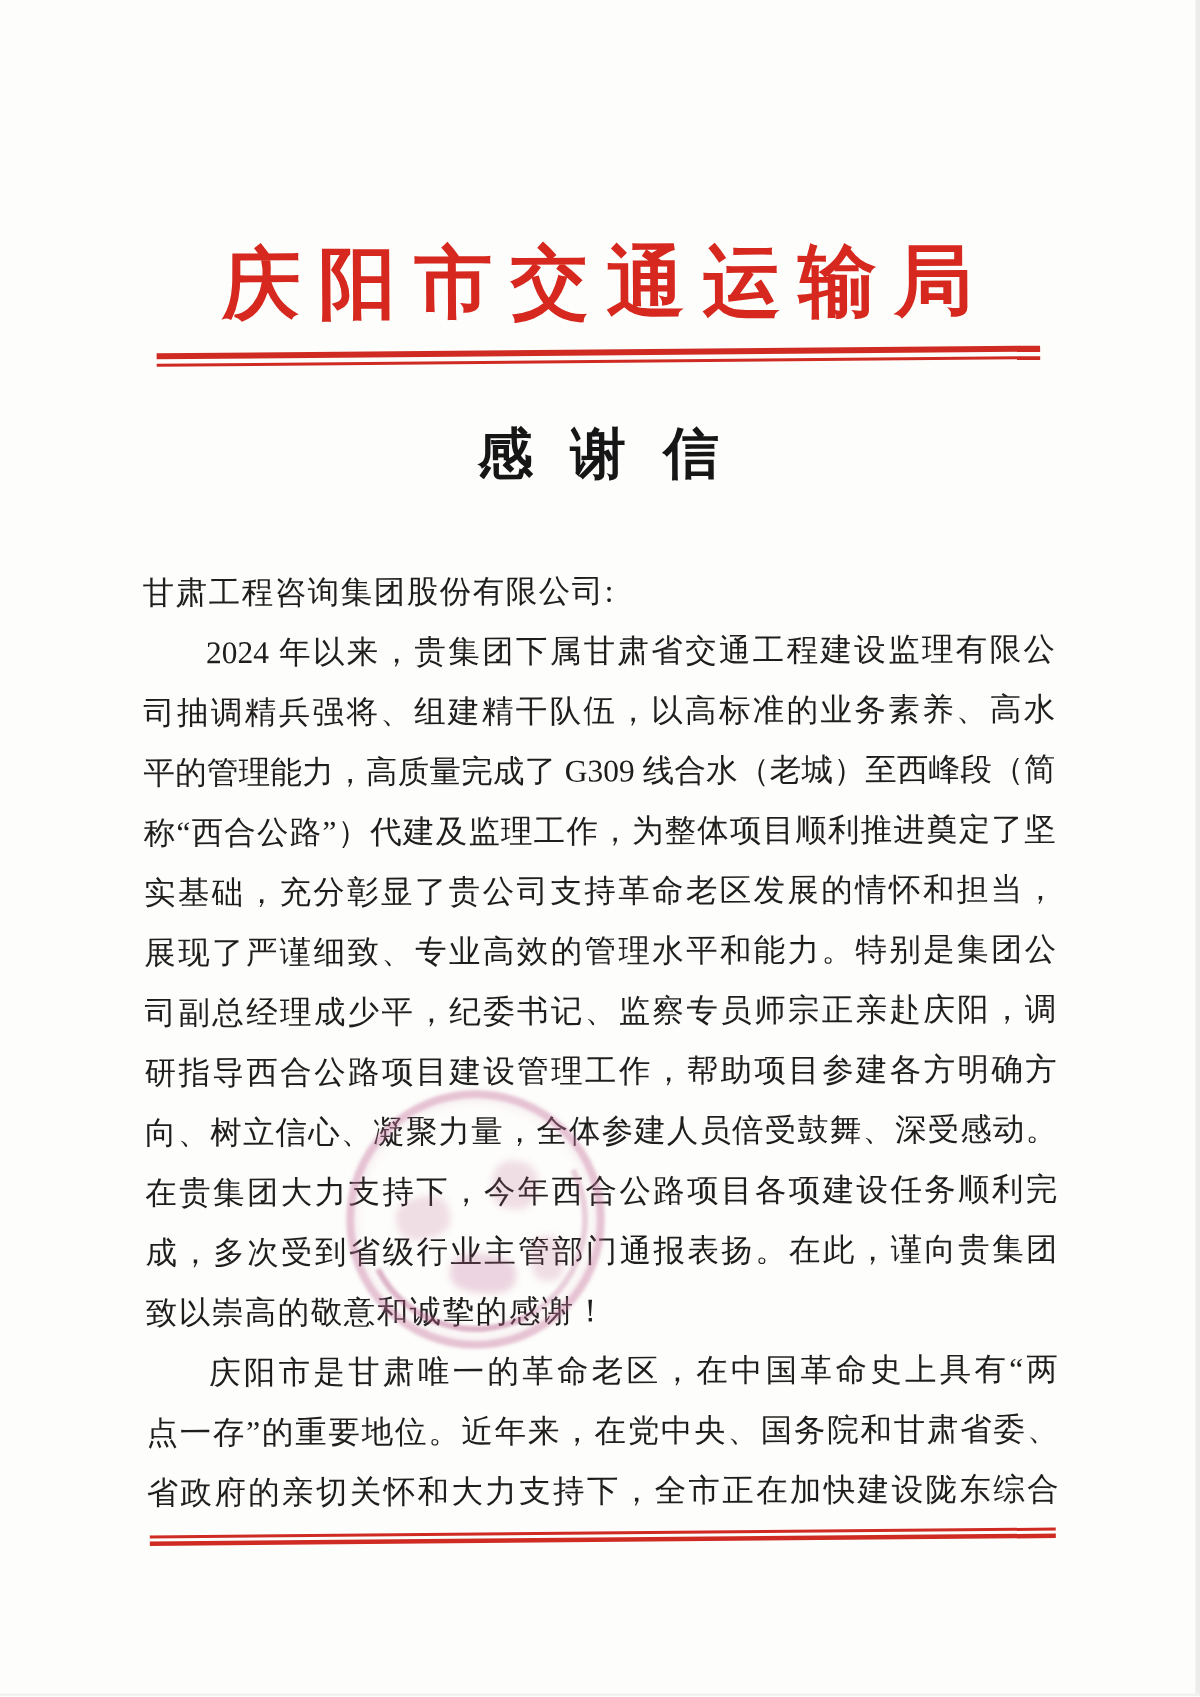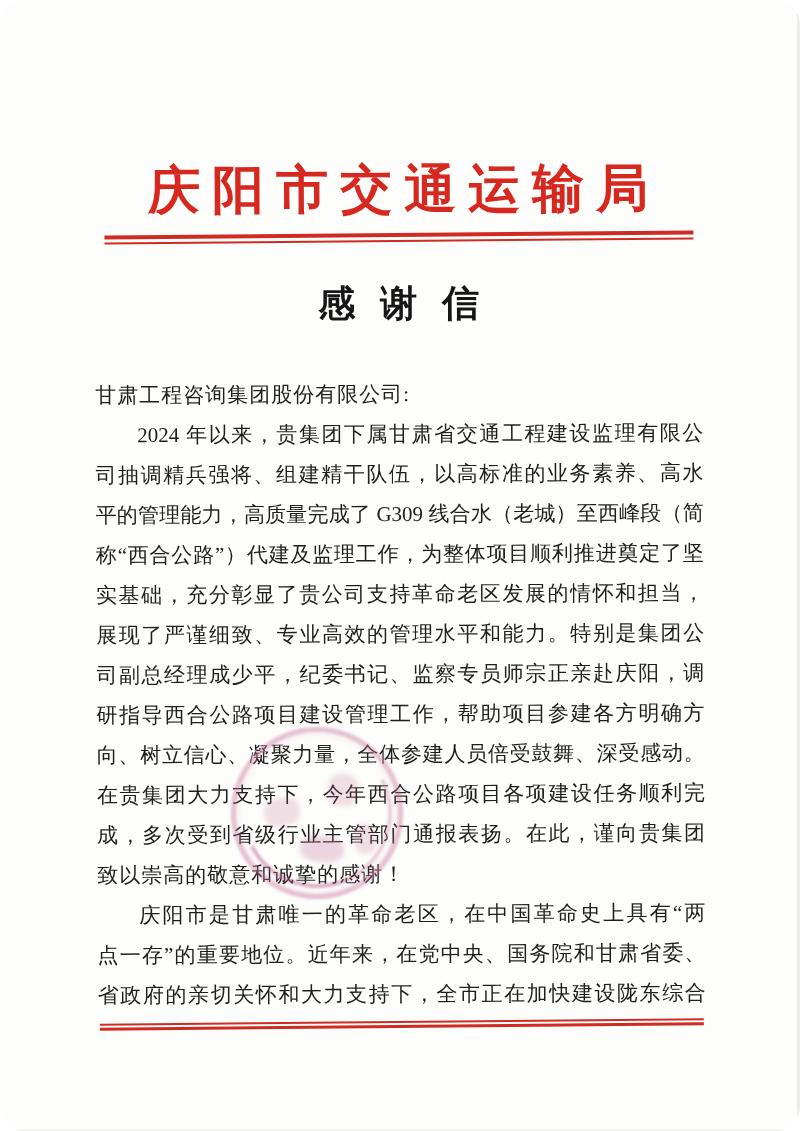--- a/index.html
+++ b/index.html
@@ -11,21 +11,20 @@
     --page_bg:#fdfdfb;
   }
   *{margin:0;padding:0;box-sizing:border-box;}
   html,body{width:800px;height:1131px;background:#ffffff;}
   .page{
     position:relative;
     width:800px;height:1131px;
     background:var(--page_bg);
     font-family:"Liberation Serif","DejaVu Serif",serif;
     overflow:hidden;
-    border-radius:25px;
   }
   .content{transform:rotate(-0.25deg);transform-origin:50% 50%;}
   .agency{
     margin-top:163px;
     text-align:center;
     font-size:52px;
     font-weight:bold;
     line-height:1.05;
     color:var(--header_red);
     letter-spacing:12px;

